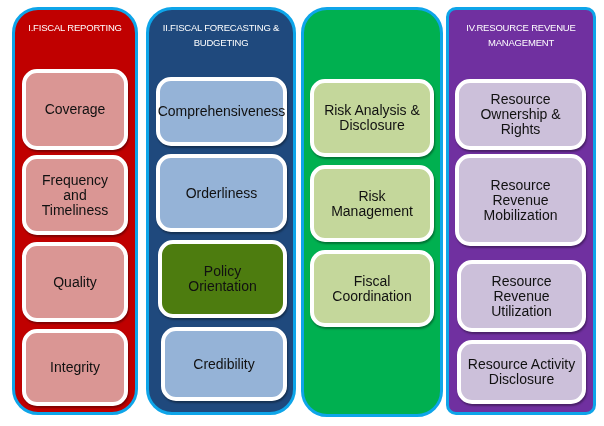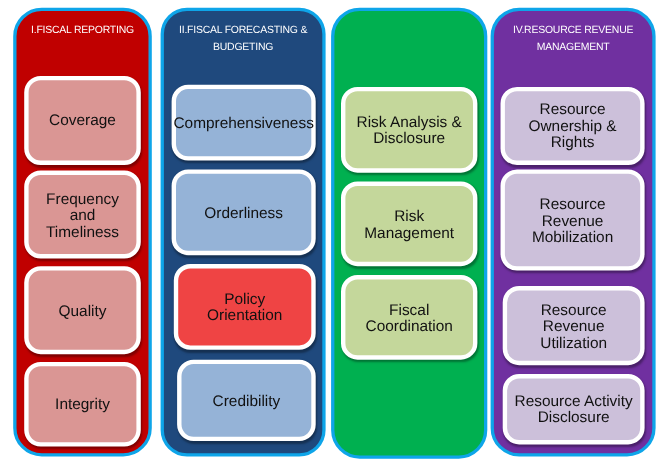--- a/index.html
+++ b/index.html
@@ -6,44 +6,44 @@
   body { width:604px; height:426px; position:relative; overflow:hidden;
          font-family: "Liberation Sans", "DejaVu Sans", sans-serif; }
   .col { position:absolute; border:3px solid #0ea5e9; border-radius:26px; box-sizing:border-box; }
   .col-title { position:absolute; left:0; right:0; top:10px; text-align:center; color:#fff;
                font-size:9.5px; line-height:15px; letter-spacing:-0.2px; text-transform:uppercase; padding:0 12px; }
   .item { position:absolute; box-sizing:border-box; border:4px solid #fff; border-radius:15px;
           display:flex; align-items:center; justify-content:center; text-align:center;
           font-size:14px; line-height:15px; color:#111; padding:0 6px;
           box-shadow: 1px 2px 2px rgba(0,0,0,0.35); }
   #c1 { left:12px; top:7px; width:126px; height:408px; background:#c00000; }
-  #c2 { left:146px; top:7px; width:150px; height:408px; background:#1f497d;border-radius:24px; }
+  #c2 { left:146px; top:7px; width:150px; height:408px; background:#1f497d; }
   #c3 { left:301px; top:7px; width:142px; height:410px; background:#00b050; }
-  #c4 { left:446px; top:7px; width:150px; height:408px; background:#7030a0; }
+  #c4 { left:446px; top:7px; width:150px; height:408px; background:#7030a0;border-radius:10px; }
   #c1 .item { background:#da9694; }
   #c2 .item { background:#95b3d7; }
   #c3 .item { background:#c4d79b; }
   #c4 .item { background:#ccc0da; }
 </style>
 </head>
 <body>
 
 <div class="col" id="c1" style="background: rgb(192, 0, 0);">
   <div class="col-title">I.FISCAL REPORTING</div>
   <div class="item" style="left: 7px; top: 59px; width: 106px; height: 81px; background: rgb(218, 150, 148);">Coverage</div>
   <div class="item" style="left: 7px; top: 145px; width: 106px; height: 80px; background: rgb(218, 150, 148);">Frequency and Timeliness</div>
   <div class="item" style="left: 7px; top: 232px; width: 106px; height: 80px; background: rgb(218, 150, 148);">Quality</div>
   <div class="item" style="left: 7px; top: 319px; width: 106px; height: 77px; background: rgb(218, 150, 148);">Integrity</div>
 </div>
 
 <div class="col" id="c2" style="background: rgb(31, 73, 125);">
   <div class="col-title">II.FISCAL FORECASTING &amp; BUDGETING</div>
   <div class="item" style="left: 7px; top: 67px; width: 131px; height: 69px; background: rgb(149, 179, 215);">Comprehensiveness</div>
   <div class="item" style="left: 7px; top: 144px; width: 131px; height: 78px; background: rgb(149, 179, 215);">Orderliness</div>
-  <div class="item" style="left: 9px; top: 230px; width: 129px; height: 78px; background: #ef4444;">Policy Orientation</div>
+  <div class="item" style="left: 9px; top: 230px; width: 129px; height: 78px; background: #4d7c0f;">Policy Orientation</div>
   <div class="item" style="left: 12px; top: 317px; width: 126px; height: 74px; background: rgb(149, 179, 215);">Credibility</div>
 </div>
 
 <div class="col" id="c3" style="background: rgb(0, 176, 80);">
   <div class="item" style="left: 6px; top: 69px; width: 124px; height: 78px; background: rgb(196, 215, 155);">Risk Analysis &amp; Disclosure</div>
   <div class="item" style="left: 6px; top: 155px; width: 124px; height: 77px; background: rgb(196, 215, 155);">Risk Management</div>
   <div class="item" style="left: 6px; top: 240px; width: 124px; height: 77px; background: rgb(196, 215, 155);">Fiscal Coordination</div>
 </div>
 
 <div class="col" id="c4" style="background: rgb(112, 48, 160);">

